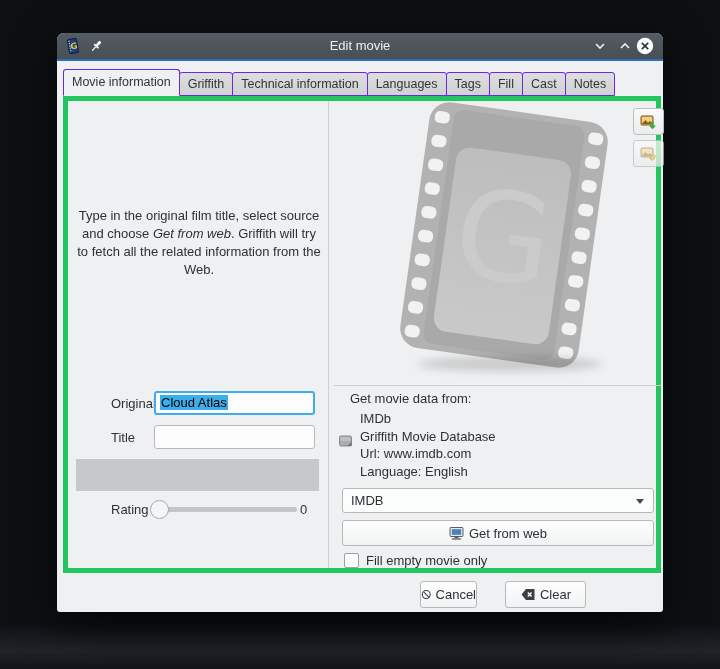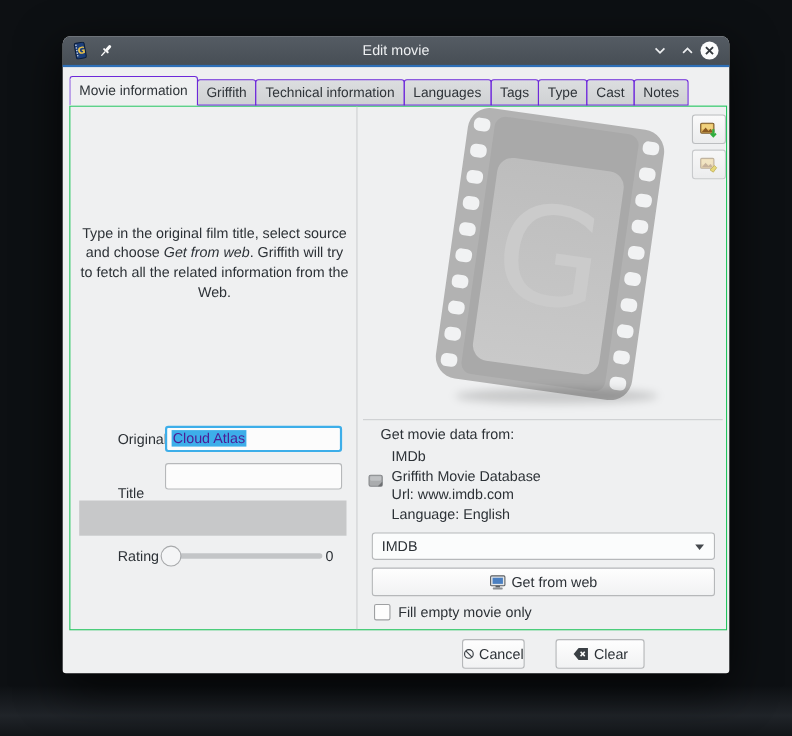--- a/index.html
+++ b/index.html
@@ -19,34 +19,34 @@
   .tb-btn{position:absolute;top:6px;width:14px;height:14px;cursor:pointer;}
   .close-btn{position:absolute;top:4px;width:18px;height:18px;}
 
   .tabbar{position:absolute;left:6px;top:36px;height:27px;display:flex;align-items:flex-end;z-index:3;}
   .tab{height:24px;line-height:22px;padding:0 8px;font-size:12.5px;color:#2f3439;
     background:linear-gradient(#dcdee0,#cfd1d3);border:1px solid #6d28d9;
     border-radius:3px 3px 0 0;margin-right:-1px;white-space:nowrap;cursor:pointer;}
   .tab.active{height:27px;line-height:25px;background:#eff0f1;border-bottom:1px solid #eff0f1;z-index:4;}
 
   .frame{position:absolute;left:6px;top:63px;width:598px;height:477px;
-    border:1px solid #22c55e;background:#eff0f1;z-index:2;}
+    border:5px solid #22c55e;background:#eff0f1;z-index:2;}
   .vdivider{position:absolute;left:260px;top:0;bottom:0;width:1px;background:#cdcfd1;}
   .hsep-right{position:absolute;left:266px;top:284px;width:327px;height:1px;background:#cdcfd1;}
 
   .instruction{position:absolute;left:9px;top:106px;width:244px;text-align:center;
     font-size:13px;line-height:18px;color:#2c3136;}
   .instruction em{font-style:italic;}
 
   .fld-label{position:absolute;font-size:13px;color:#2c3136;margin-left:35px;}
   .text-input{position:absolute;left:86px;width:161px;height:24px;background:#fcfcfc;
     border:1px solid #b6b8ba;border-radius:3px;font-size:13px;line-height:22px;
     padding:0 4px;color:#2c3136;overflow:hidden;white-space:nowrap;}
   .text-input.focused{border:2px solid #3daee9;line-height:20px;}
-  .sel-text{background:#3daee9;color:#4c1d95;padding:0 1px;}
+  .sel-text{background:#3daee9;color:#000000;padding:0 1px;}
   .gray-box{position:absolute;left:8px;top:358px;width:243px;height:32px;background:#c7c8c9;}
 
   .slider-track{position:absolute;left:85px;top:406px;width:144px;height:5px;
     background:#c3c5c7;border-radius:3px;}
   .slider-handle{position:absolute;left:-3px;top:-7px;width:19px;height:19px;border-radius:50%;
     background:#f4f5f6;border:1px solid #a7a9ab;cursor:pointer;}
   .rating-value{position:absolute;left:232px;top:401px;font-size:13px;color:#2c3136;}
 
   .mini-btn{position:absolute;left:565px;width:31px;height:27px;border:1px solid #bcbec0;
     border-radius:3px;background:linear-gradient(#fafafa,#ebeced);display:flex;
@@ -133,36 +133,36 @@
     </span>
   </div>
   <div class="accent-line"></div>
 
   <div class="tabbar">
     <span class="tab active">Movie information</span>
     <span class="tab">Griffith</span>
     <span class="tab">Technical information</span>
     <span class="tab">Languages</span>
     <span class="tab">Tags</span>
-    <span class="tab">Type</span>
+    <span class="tab">Fill</span>
     <span class="tab">Cast</span>
     <span class="tab">Notes</span>
   </div>
 
   <div class="frame">
     <div class="vdivider"></div>
 
     <div class="instruction"><span>Type in the original film title, select source and choose </span><em>Get from web</em><span>. Griffith will try to fetch all the related information from the Web.</span></div>
 
     <span class="fld-label" style="left:8px;top:295px">Original Title</span>
     <div class="text-input focused" style="top:290px">
       <span class="sel-text">Cloud Atlas</span>
     </div>
 
-    <span class="fld-label" style="left:8px;top:344px">Title</span>
+    <span class="fld-label" style="left:8px;top:329px">Title</span>
     <div class="text-input" style="top:324px"></div>
 
     <div class="gray-box"></div>
 
     <span class="fld-label" style="left:8px;top:401px">Rating</span>
     <div class="slider-track">
       <div class="slider-handle"></div>
     </div>
     <span class="rating-value">0</span>
 

